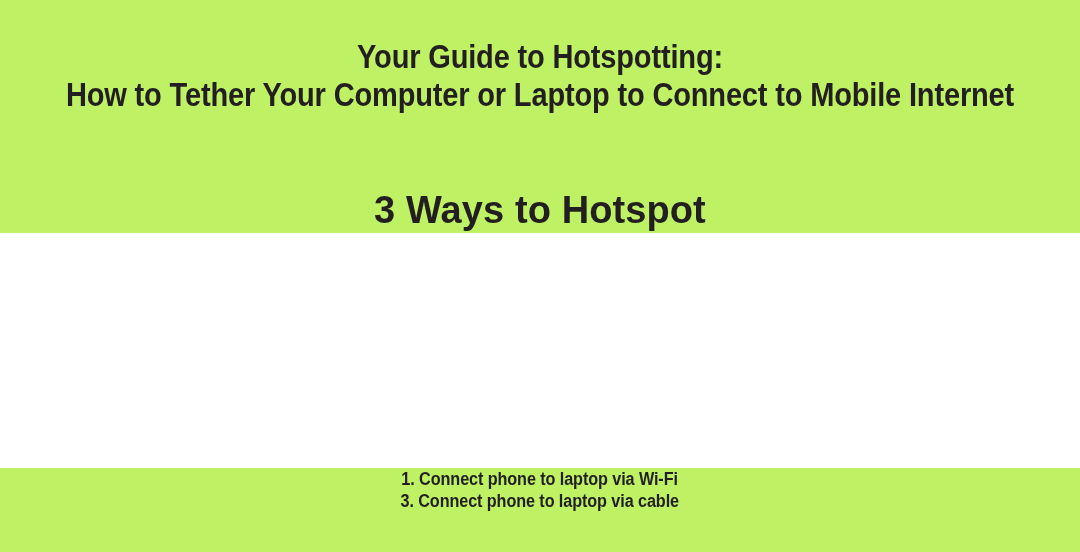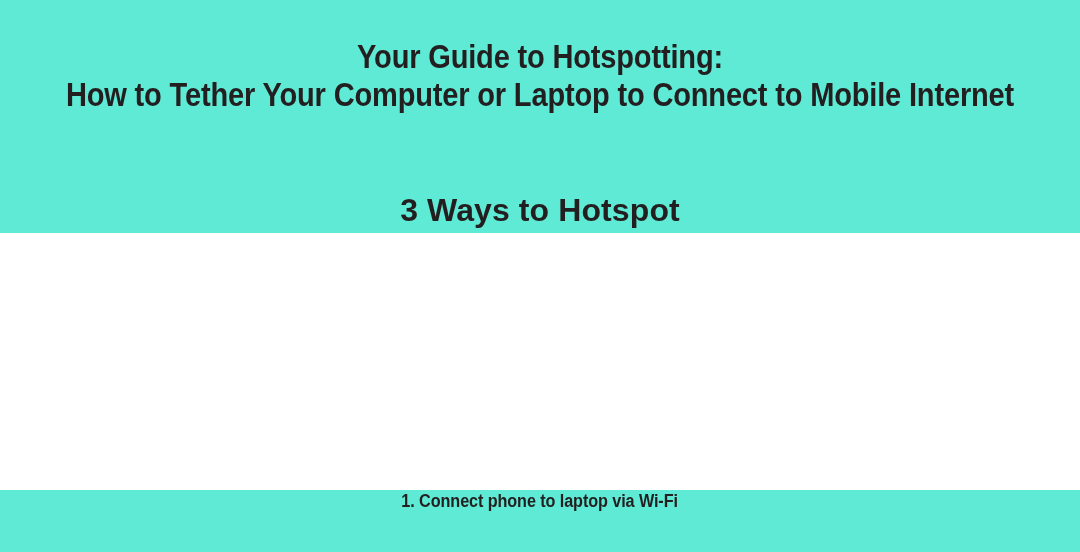--- a/index.html
+++ b/index.html
@@ -11,21 +11,21 @@
     height: 552px;
     background: #ffffff;
     font-family: "Liberation Sans", sans-serif;
     overflow: hidden;
   }
 
   .poster {
     position: relative;
     width: 1080px;
     height: 552px;
-    background: #5eead4;
+    background: #bef264;
     box-sizing: border-box;
     display: flex;
     flex-direction: column;
   }
 
   
   .title-block {
     width: 100%;
     text-align: center;
     padding-top: 38px;
@@ -52,21 +52,21 @@
   .subtitle-block {
     width: 100%;
     text-align: center;
     margin-top: 79px;
   }
   .subtitle {
     display: inline-block;
     color: #231f20;
     font-family: "Liberation Sans", sans-serif;
     font-weight: 700;
-    font-size: 32px;
+    font-size: 38px;
     line-height: 34px;
     letter-spacing: 0.1px;
     white-space: nowrap;
   }
 
   
   .illustration-row {
     flex: 1 1 auto;
     display: flex;
     flex-direction: row;
@@ -123,15 +123,18 @@
   <div class="illustration-row">
     <div class="illustration-cell"></div>
     <div class="illustration-cell"></div>
     <div class="illustration-cell"></div>
   </div>
 
   <div class="caption-row">
     <div class="caption-cell">
       <span class="caption-text">1. Connect phone to laptop via Wi-Fi</span>
     </div>
+    <div class="caption-cell">
+      <span class="caption-text">3. Connect phone to laptop via cable</span>
+    </div>
   </div>
 
 </div>
 
 </body></html>

